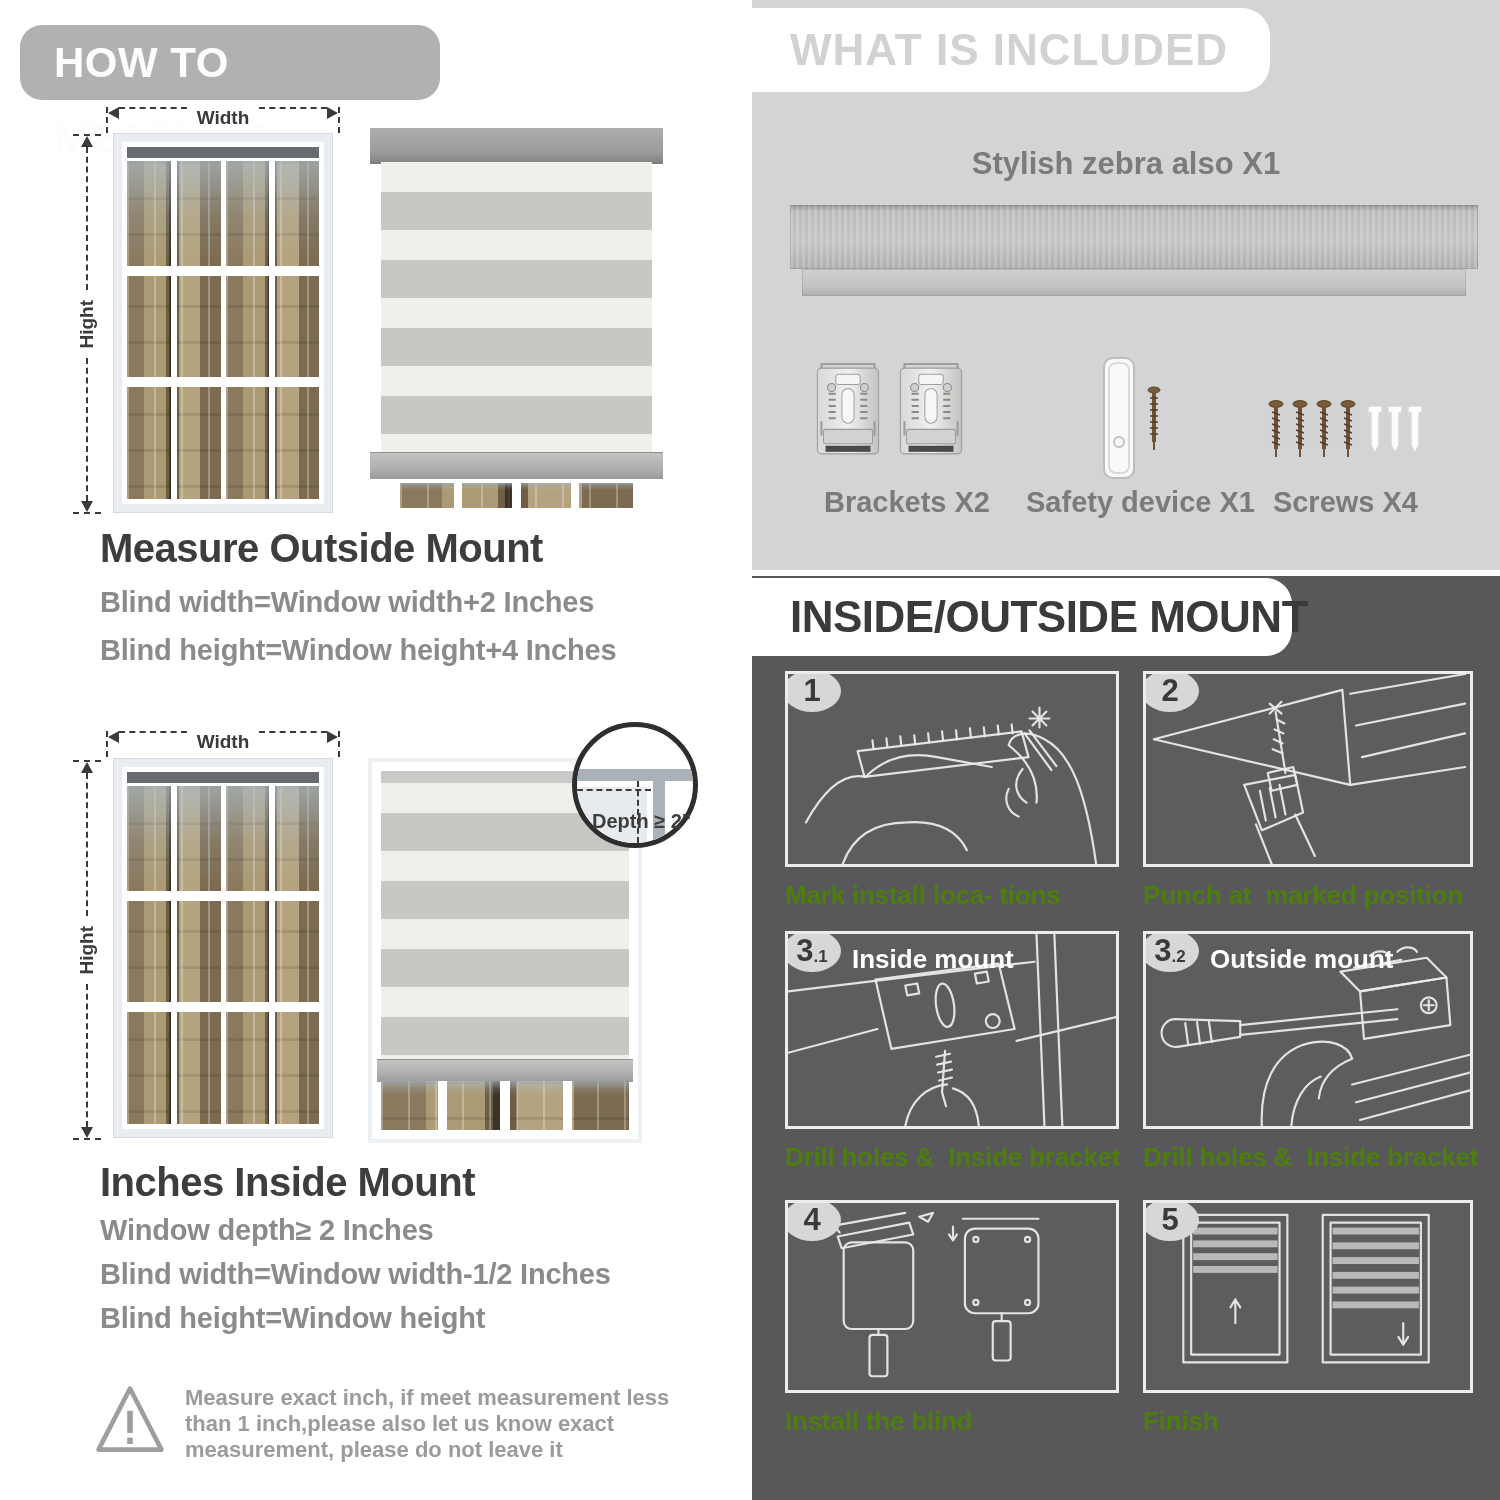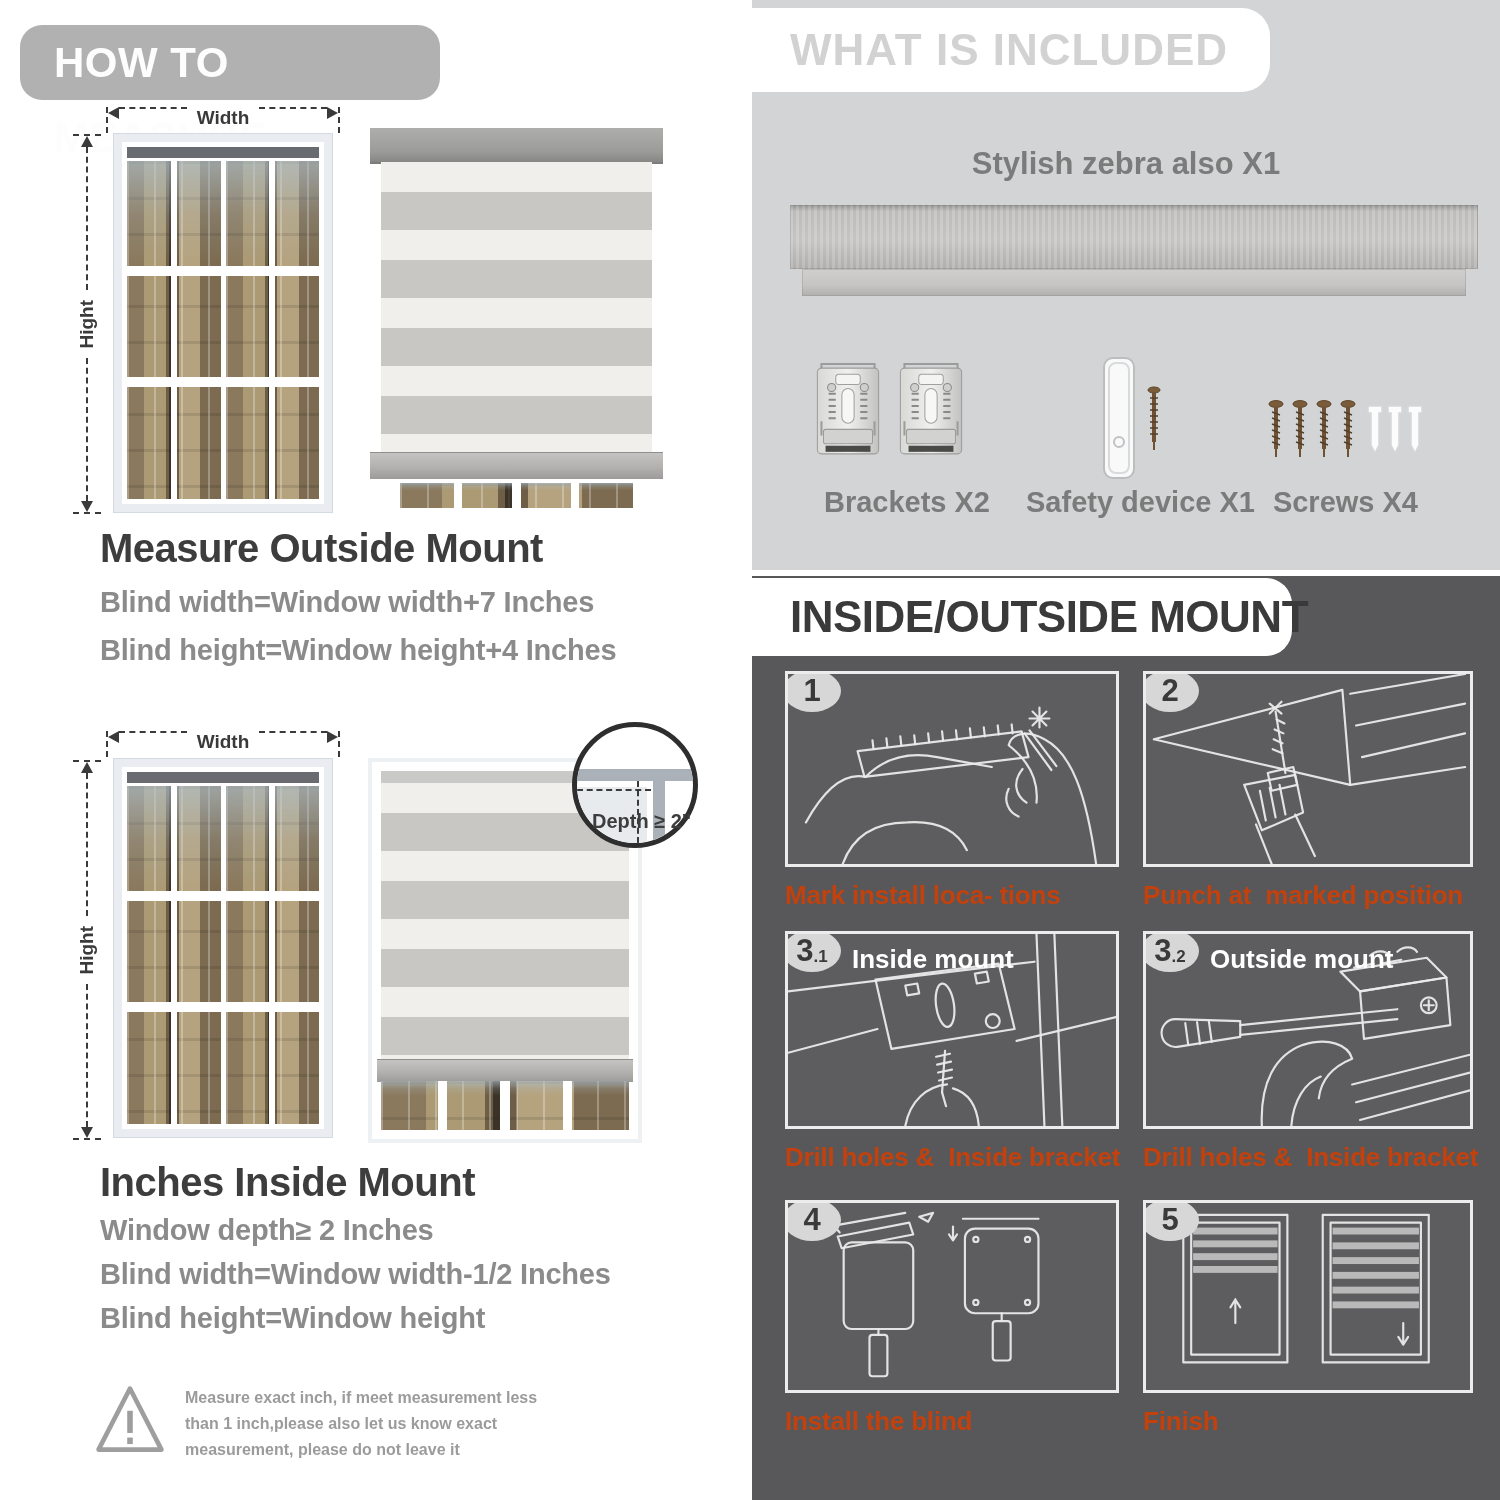--- a/index.html
+++ b/index.html
@@ -51,21 +51,21 @@
   .vbars{position:absolute;inset:0;background:
     linear-gradient(90deg, transparent 0 23%, #fff 23% 26.5%, transparent 26.5% 48%, #fff 48% 52%, transparent 52% 73.5%, #fff 73.5% 77%, transparent 77%);}
   .frame2{background:#eef1f4;padding:4px;box-sizing:border-box;}
   .frame2 .white{background:#fff;width:100%;height:100%;box-sizing:border-box;padding:9px;position:relative;}
 
   
   .mag{border-radius:50%;border:5px solid #2e2e2e;background:#fff;overflow:hidden;box-sizing:border-box;}
   .depth{font-size:20px;font-weight:700;color:#3d3d3d;white-space:nowrap;}
 
   
-  .warnline{font-size:16px;font-weight:600;color:#9b9b9b;line-height:26px;white-space:pre-wrap;}
+  .warnline{font-size:22px;font-weight:600;color:#9b9b9b;line-height:26px;white-space:pre-wrap;}
 
   
   .included-panel{left:752px;top:0;width:748px;height:570px;background:#d3d4d5;}
   .pill-included{left:752px;top:8px;width:518px;height:84px;background:#ffffff;border-radius:0 28px 28px 0;
     color:#d2d2d2;font-size:44px;font-weight:800;letter-spacing:1px;line-height:84px;padding-left:38px;box-sizing:border-box;white-space:nowrap;}
   .blind-label{left:752px;top:146px;width:748px;text-align:center;font-size:31px;font-weight:700;color:#7b7b7b;}
   .headrail{left:790px;top:205px;width:688px;height:64px;
     background:linear-gradient(180deg,#989896 0,#c3c2c0 10%,#cbcac8 55%,#b5b4b2 100%);
     box-shadow:inset 0 0 0 1px rgba(120,120,118,.35);}
   .headrail:after{content:"";position:absolute;inset:0;background:repeating-linear-gradient(90deg,rgba(255,255,255,.10) 0 3px,rgba(0,0,0,.03) 3px 6px);}
@@ -75,21 +75,21 @@
 
   .mount-panel{left:752px;top:576px;width:748px;height:924px;background:#58585a;}
   .pill-mount{left:752px;top:578px;width:540px;height:78px;background:#ffffff;border-radius:0 26px 26px 0;
     color:#3a3a3a;font-size:44px;font-weight:800;letter-spacing:-.5px;line-height:78px;padding-left:38px;box-sizing:border-box;white-space:nowrap;}
   .panel{border:3px solid #ececec;background:#5d5d5f;overflow:hidden;box-sizing:border-box;}
   .badge{position:absolute;left:-5px;top:-4px;height:42px;min-width:46px;padding:0 6px;background:#d7d7d7;border-radius:50%;
     display:flex;align-items:center;justify-content:center;color:#3a3a3a;font-weight:800;font-size:31px;}
   .badge .sub{font-size:17px;margin-top:12px;font-weight:800;}
   .ptitle{position:absolute;left:64px;top:10px;color:#fff;font-weight:700;font-size:26px;white-space:nowrap;}
   .art{position:absolute;inset:0;width:100%;height:100%;}
-  .caption{font-size:26px;font-weight:700;color:#c2410c;white-space:pre-wrap;letter-spacing:-.2px;}
+  .caption{font-size:26px;font-weight:700;color:#4d7c0f;white-space:pre-wrap;letter-spacing:-.2px;}
   svg .ln{stroke:#eaeaea;stroke-width:2.2;fill:none;stroke-linecap:round;stroke-linejoin:round;opacity:.95;}
   svg .fill-lt{fill:#c9c9c9;stroke:none;opacity:.85;}
 </style>
 </head>
 <body>
 
 <div class="abs pill-left">HOW TO MEASURE</div>
 
 <div class="abs harrow" style="left:106px;top:107px;width:234px;height:28px;">
   <div class="tick-v"></div>
@@ -133,21 +133,21 @@
         <div class="photo"></div>
         <div class="vbars"></div>
       </div>
   </div>
   <div class="abs cassette" style="left:0;top:0;width:293px;height:34px;"></div>
   <div class="abs stripes" style="left:11px;top:34px;width:271px;height:290px;"></div>
   <div class="abs brail" style="left:0;top:324px;width:293px;height:26px;"></div>
 </div>
 
 <div class="abs h2" style="left:100px;top:526px;">Measure Outside Mount</div>
-<div class="abs bodyline" style="left:100px;top:586px;">Blind width=Window width+7 Inches</div>
+<div class="abs bodyline" style="left:100px;top:586px;">Blind width=Window width+2 Inches</div>
 <div class="abs bodyline" style="left:100px;top:634px;">Blind height=Window height+4 Inches</div>
 
 <div class="abs harrow" style="left:106px;top:731px;width:234px;height:28px;">
   <div class="tick-v"></div>
   <div class="ah-l"></div>
   <div class="dash-h"></div>
   <div class="mlabel">Width</div>
   <div class="dash-h"></div>
   <div class="ah-r"></div>
   <div class="tick-v"></div>

